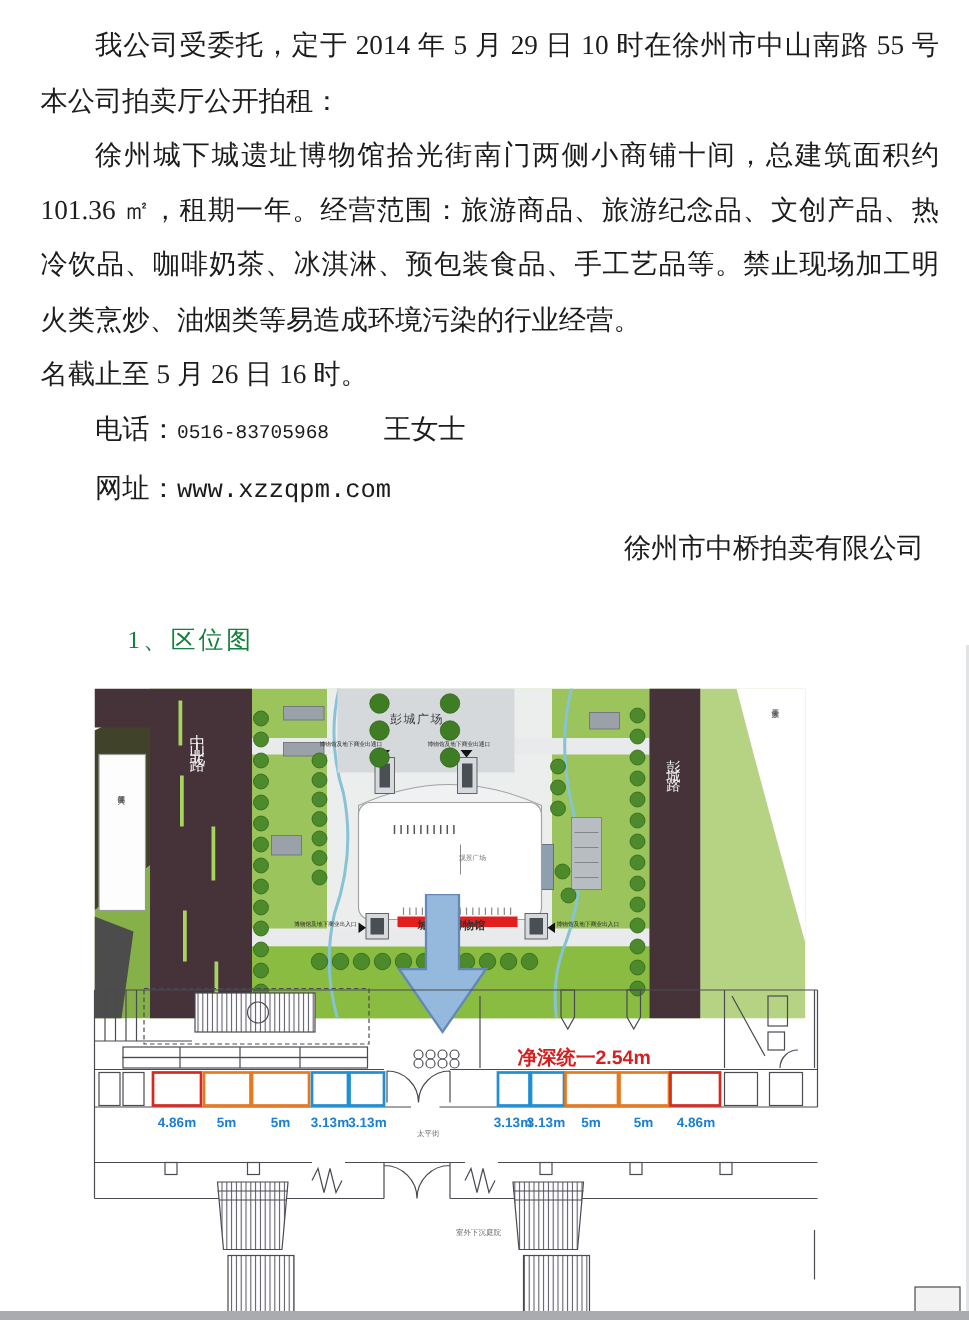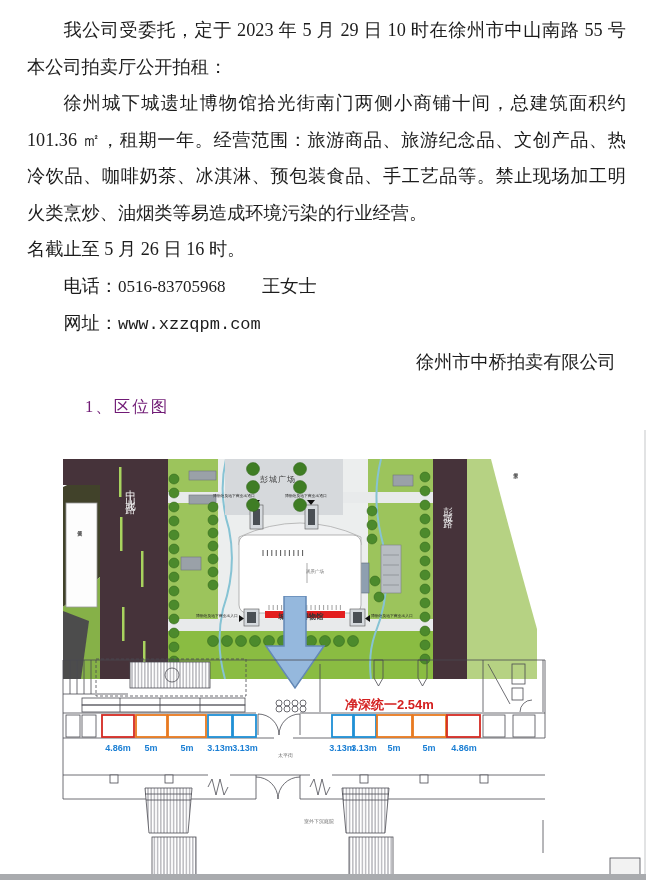--- a/index.html
+++ b/index.html
@@ -7,23 +7,23 @@
         font-family:"Liberation Serif","DejaVu Serif",serif;color:#1c1c1c;}
   
   .doc-text{position:absolute;left:27px;top:12px;width:599px;font-size:18.2px;line-height:36.5px;}
   .dline{text-align:justify;text-align-last:justify;white-space:nowrap;}
   .dline.last{text-align-last:left;white-space:normal;}
   .dline.first{text-indent:2em;}
   .plain{text-indent:2em;}
   .sig{text-align:right;padding-right:10px;}
   .url{text-decoration-style:wavy;text-decoration-color:#cc2a2a;
        text-underline-offset:4px;font-family:"Liberation Mono","DejaVu Sans Mono",monospace;font-size:17px;}
-  .phone-num{font-family:Liberation Serif, serif;font-size:17px;}
+  .phone-num{font-family:Liberation Mono, monospace;font-size:13px;}
   .gap1{display:inline-block;width:2em;}
-  .caption{position:absolute;left:85px;top:396px;font-size:16.5px;color:#701a75;letter-spacing:2px;}
+  .caption{position:absolute;left:85px;top:416px;font-size:16.5px;color:#15803d;letter-spacing:2px;}
   
   .map-wrap{position:absolute;left:63px;top:459px;width:474px;height:228px;}
   .map-svg{position:absolute;left:0;top:0;width:474px;height:220px;}
   .mlbl{position:absolute;font-family:"Liberation Sans","DejaVu Sans",sans-serif;color:#333;line-height:1.15;}
   .v{writing-mode:vertical-rl;text-orientation:upright;}
   .lbl-zsbl{left:62px;top:22px;color:#f2f2f2;font-size:10.5px;letter-spacing:5px;}
   .lbl-pcl{left:379px;top:40px;color:#f2f2f2;font-size:9.5px;letter-spacing:6px;}
   .lbl-pcgc{left:197px;top:16px;font-size:8px;color:#3c3c3c;letter-spacing:1px;}
   .lbl-view{left:243px;top:110px;font-size:4.5px;color:#777;}
   .lbl-museum{left:190px;top:133px;width:96px;text-align:center;font-size:7.5px;font-weight:bold;color:#333;margin-top:21px;}
@@ -41,21 +41,21 @@
   
   .edge-bottom{position:absolute;left:0;top:874px;width:646px;height:6px;background:#a9abae;}
   .edge-right{position:absolute;right:0;top:430px;width:2px;height:444px;background:#e2e3e4;}
 </style>
 </head>
 <body>
 
 <div class="page">
 
   <div class="doc-text">
-    <div class="dline first">我公司受委托，定于 2023 年 5 月 29 日 10 时在徐州市中山南路 55 号</div>
+    <div class="dline first">我公司受委托，定于 2014 年 5 月 29 日 10 时在徐州市中山南路 55 号</div>
     <div class="dline last">本公司拍卖厅公开拍租：</div>
     <div class="dline first">徐州城下城遗址博物馆拾光街南门两侧小商铺十间，总建筑面积约</div>
     <div class="dline">101.36 ㎡，租期一年。经营范围：旅游商品、旅游纪念品、文创产品、热</div>
     <div class="dline">冷饮品、咖啡奶茶、冰淇淋、预包装食品、手工艺品等。禁止现场加工明</div>
     <div class="dline last">火类烹炒、油烟类等易造成环境污染的行业经营。</div>
     <div class="dline last">名截止至 5 月 26 日 16 时。</div>
     <div class="plain">
       <span>电话：</span><span class="phone-num">0516-83705968</span><span class="gap1"></span><span>王女士</span>
     </div>
     <div class="plain">

